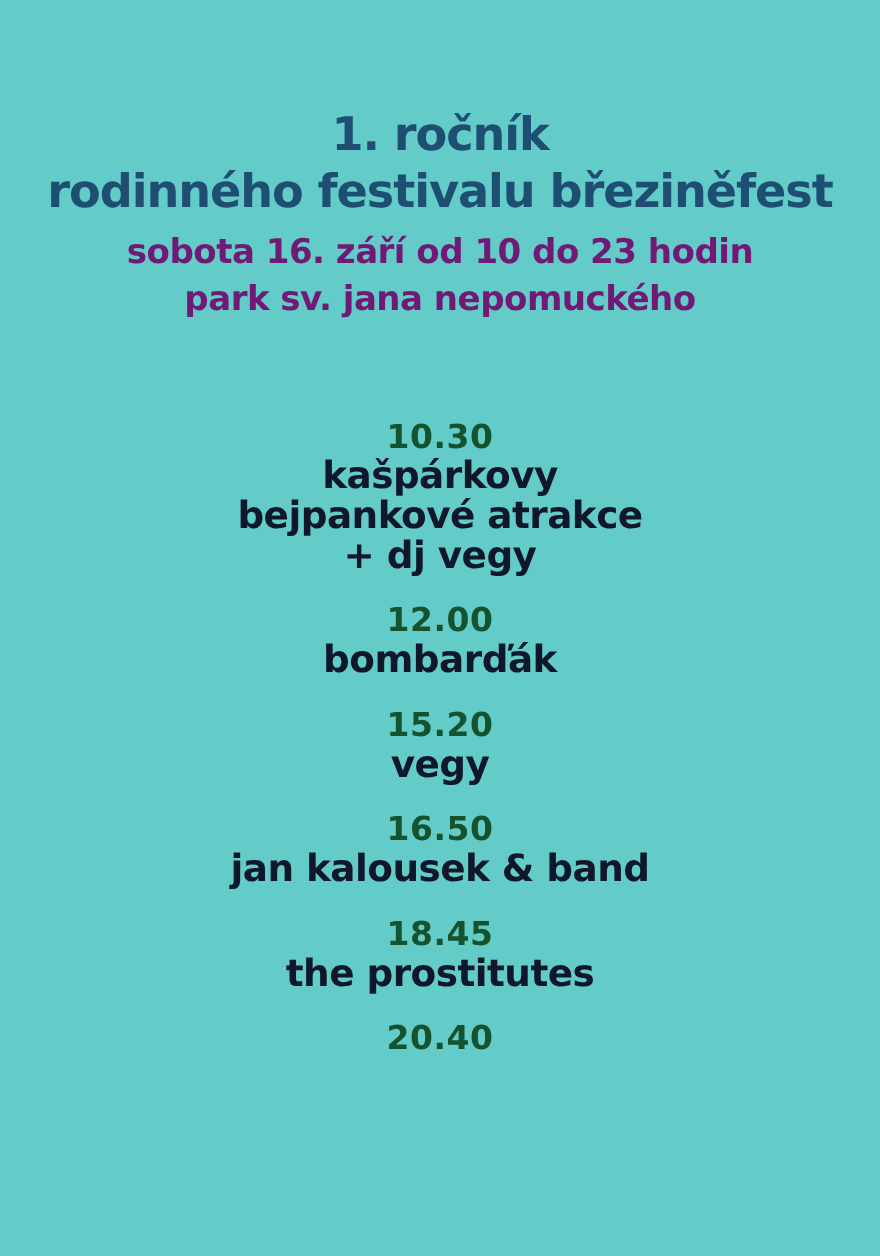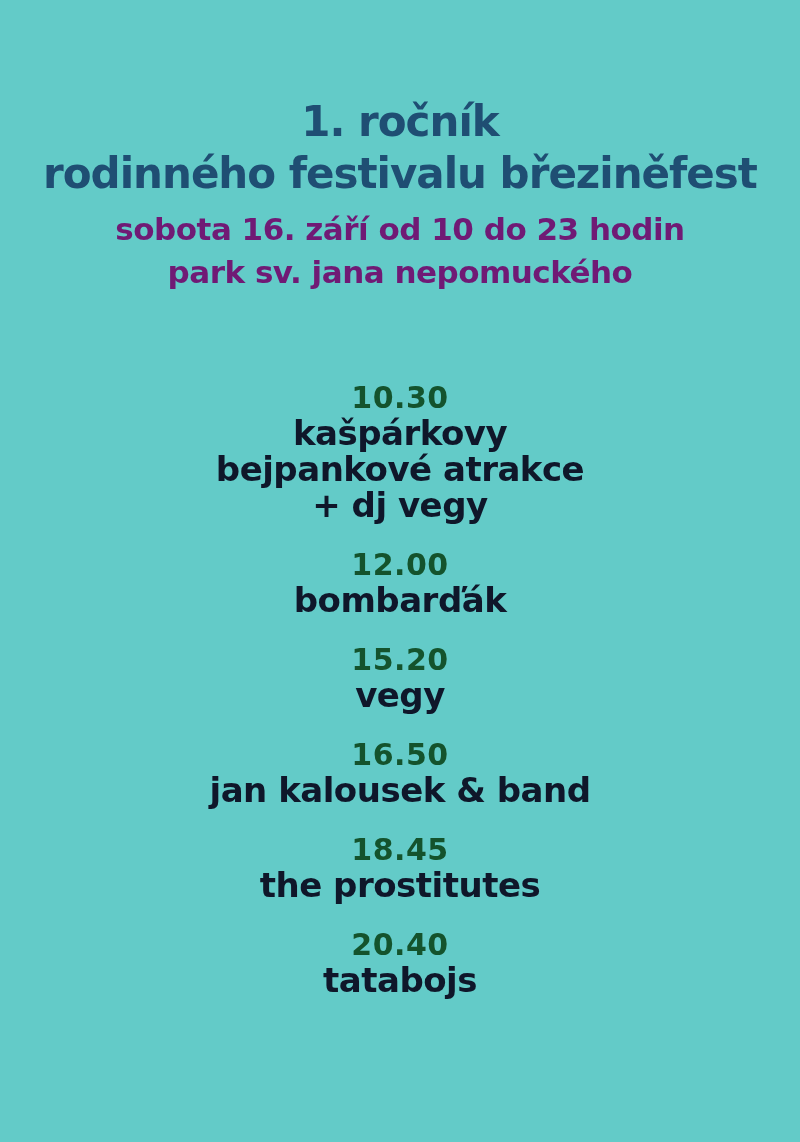--- a/index.html
+++ b/index.html
@@ -94,17 +94,16 @@
     <div class="schedule-line">jan kalousek &amp; band</div>
       </div>
 
     <div class="schedule-item">
       <div class="schedule-time">18.45</div>
     <div class="schedule-line">the prostitutes</div>
       </div>
 
     <div class="schedule-item">
       <div class="schedule-time">20.40</div>
-    <div class="schedule-line">tatabojs</div>
       </div>
   </div>
 
 </div>
 
 </body></html>

